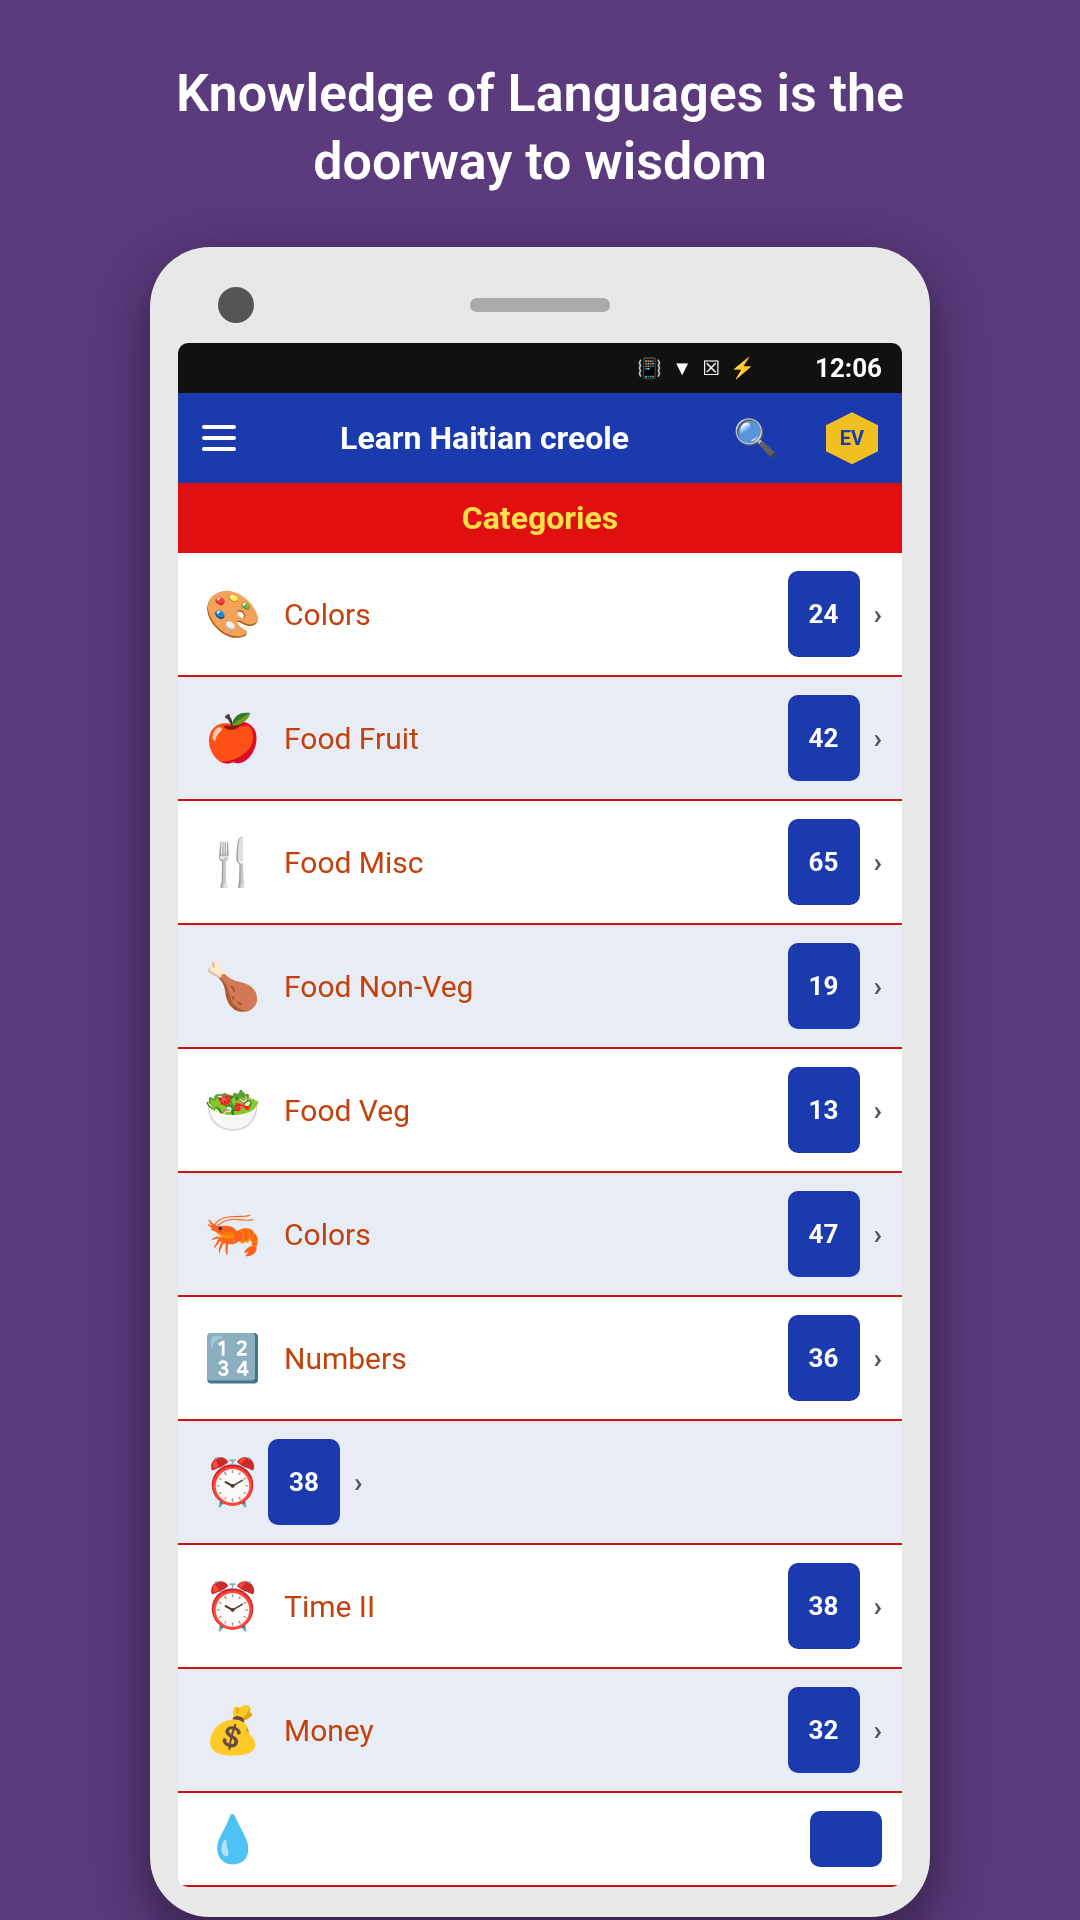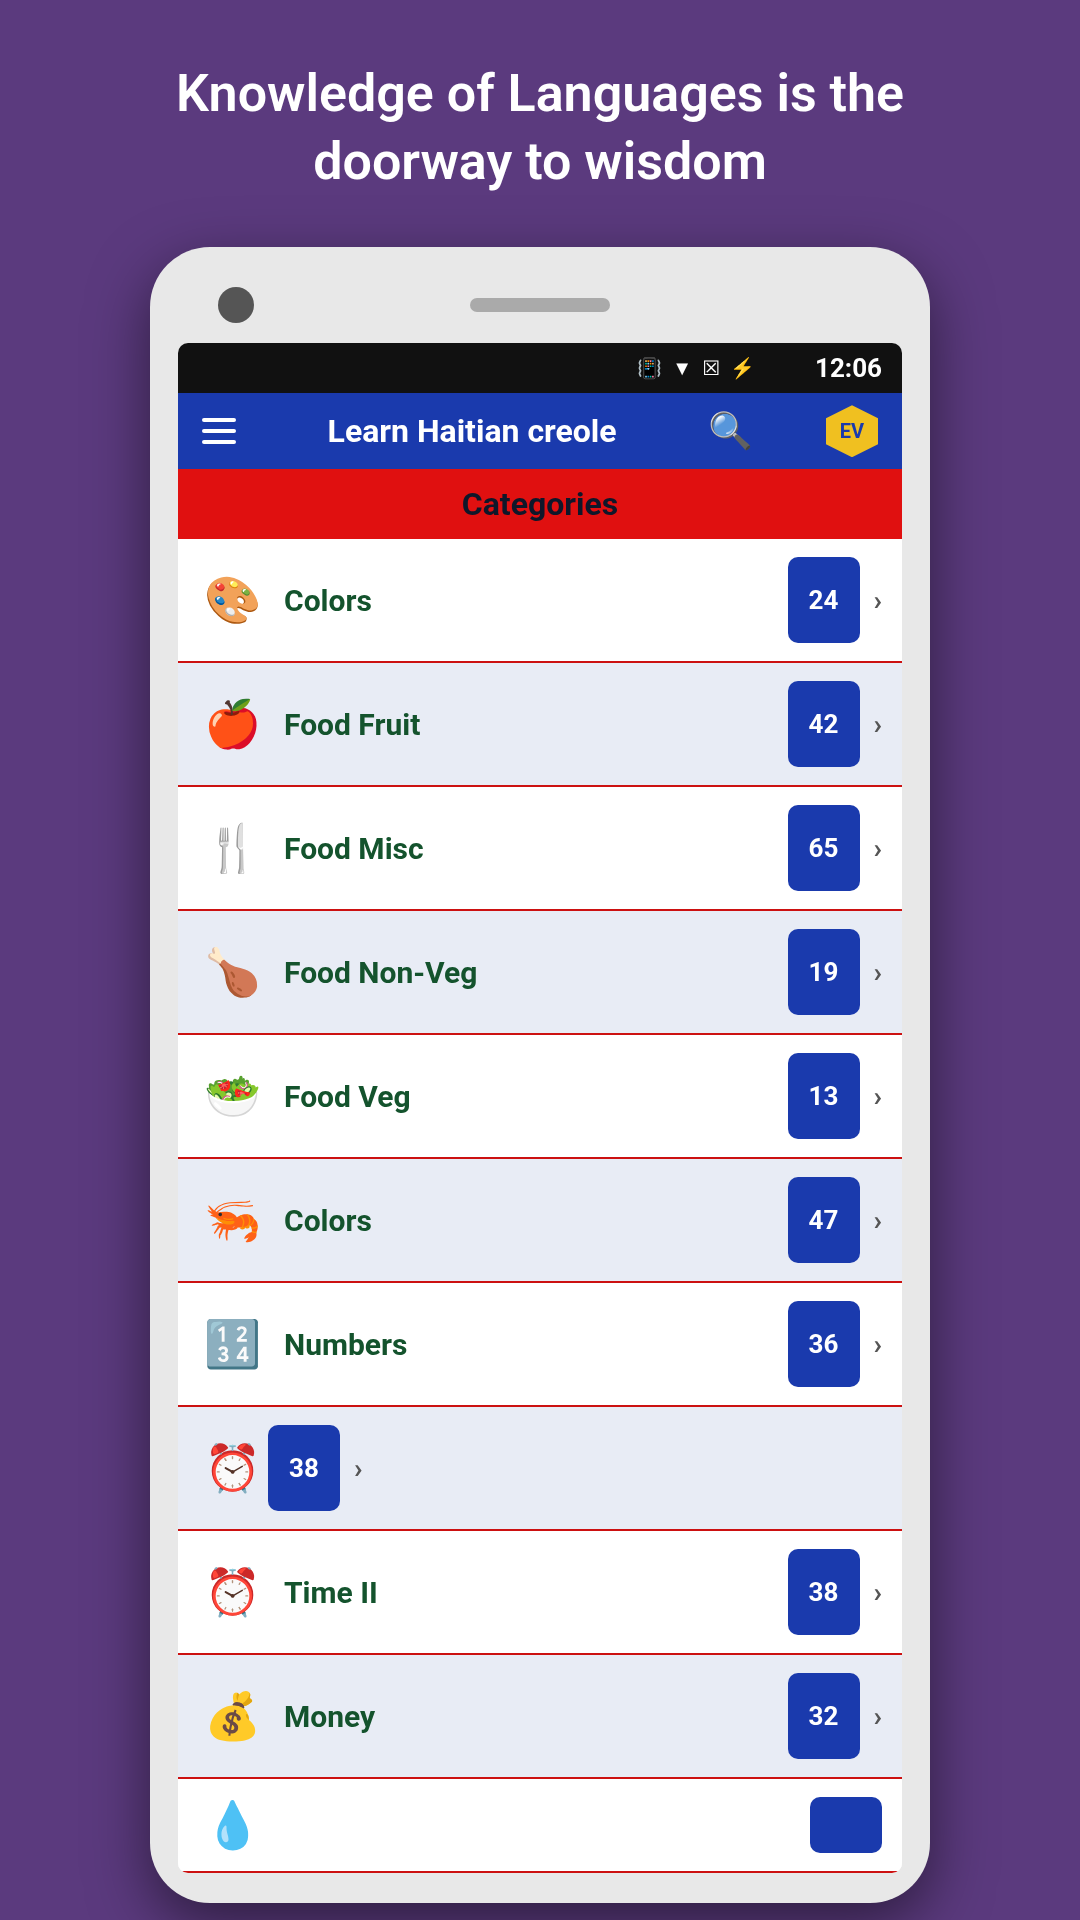--- a/index.html
+++ b/index.html
@@ -74,22 +74,22 @@
     }
     .status-icon {
       color: white;
       font-size: 20px;
     }
     .app-bar {
       background: #1a3aad;
       display: flex;
       align-items: center;
       padding: 0 24px;
-      height: 76px;
-      gap: 32px;
+      height: 90px;
+      gap: 7px;
     }
     .hamburger-icon {
       color: white;
       font-size: 34px;
       cursor: pointer;
       display: flex;
       flex-direction: column;
       gap: 7px;
     }
     .hamburger-icon span {
@@ -119,21 +119,21 @@
       align-items: center;
       justify-content: center;
       font-size: 20px;
       font-weight: bold;
       color: #1a3aad;
       margin-left: 41px;
     }
     .categories-bar {
       background: #e01010;
       text-align: center;
-      color: #0f172a;
+      color: #fde047;
       font-size: 32px;
       font-weight: bold;
       padding: 16px;
     }
     .category-list {
       background: #f5f5f5;
     }
     .category-item {
       display: flex;
       align-items: center;
@@ -150,22 +150,22 @@
     }
     .category-emoji {
       font-size: 46px;
       width: 70px;
       text-align: center;
       flex-shrink: 0;
     }
     .category-name {
       flex: 1;
       font-size: 30px;
-      font-weight: 700;
-      color: #14532d;
+      font-weight: 400;
+      color: #c2410c;
       padding-left: 16px;
     }
     .category-count {
       background: #1a3aad;
       color: white;
       font-size: 26px;
       font-weight: bold;
       padding: 28px 20px;
       border-radius: 10px;
       min-width: 72px;

